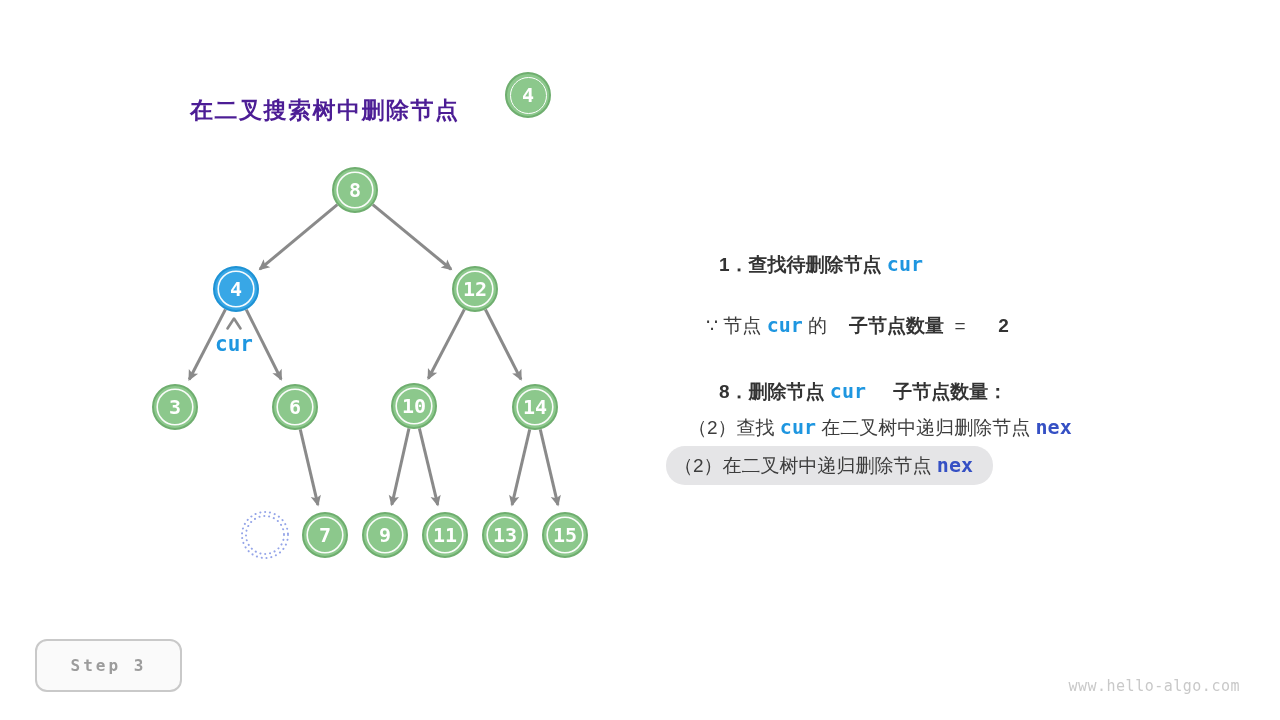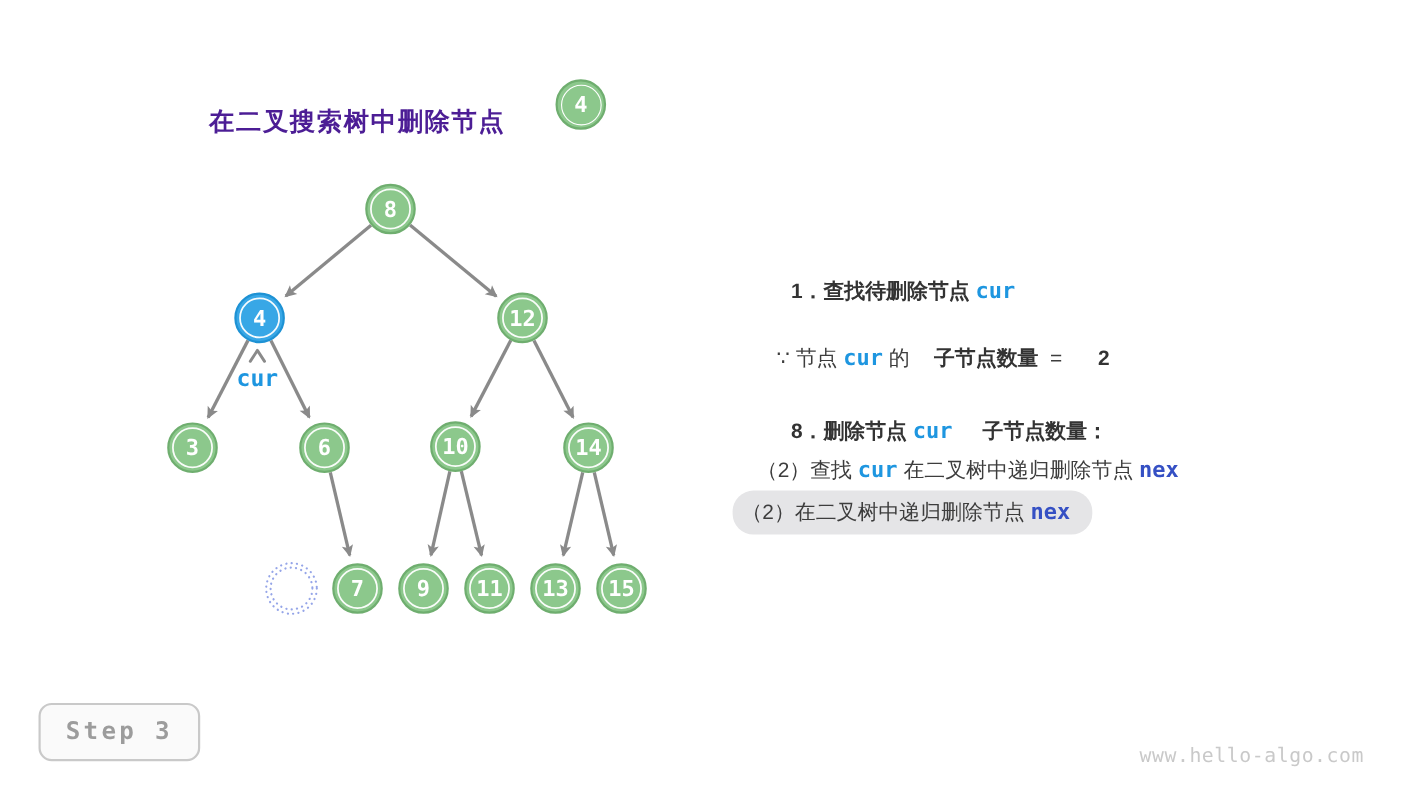--- a/index.html
+++ b/index.html
@@ -34,26 +34,26 @@
              font-weight:700;font-size:20px;}
   .note-line .run-cur{color:var(--cur_blue);}
   .note-line .run-nex{color:var(--nex_blue);}
   .note-line.hl{background:var(--highlight_bg);border-radius:19px;padding:5px 20px 5px 8px;}
 
   
   .step-badge{position:absolute;left:35px;top:639px;width:147px;height:53px;box-sizing:border-box;
               border:2px solid var(--step_border);border-radius:12px;background:#fafafa;
               display:flex;align-items:center;justify-content:center;
               font-family:"DejaVu Sans Mono","Liberation Mono",monospace;
-              font-weight:700;font-size:22px;color:var(--step_text);letter-spacing:3px;}
+              font-weight:700;font-size:16px;color:var(--step_text);letter-spacing:3px;}
 
   
   .watermark{position:absolute;right:40px;top:677px;
              font-family:"DejaVu Sans Mono","Liberation Mono",monospace;
-             font-size:18px;color:var(--watermark_gray);letter-spacing:0.5px;text-align:right;}
+             font-size:15px;color:var(--watermark_gray);letter-spacing:0.5px;text-align:right;}
 </style>
 </head>
 <body>
 
 <div class="canvas">
 
   <h1 class="slide-title">在二叉搜索树中删除节点</h1>
 
   <div class="title-badge">
     <i class="ring"></i>

